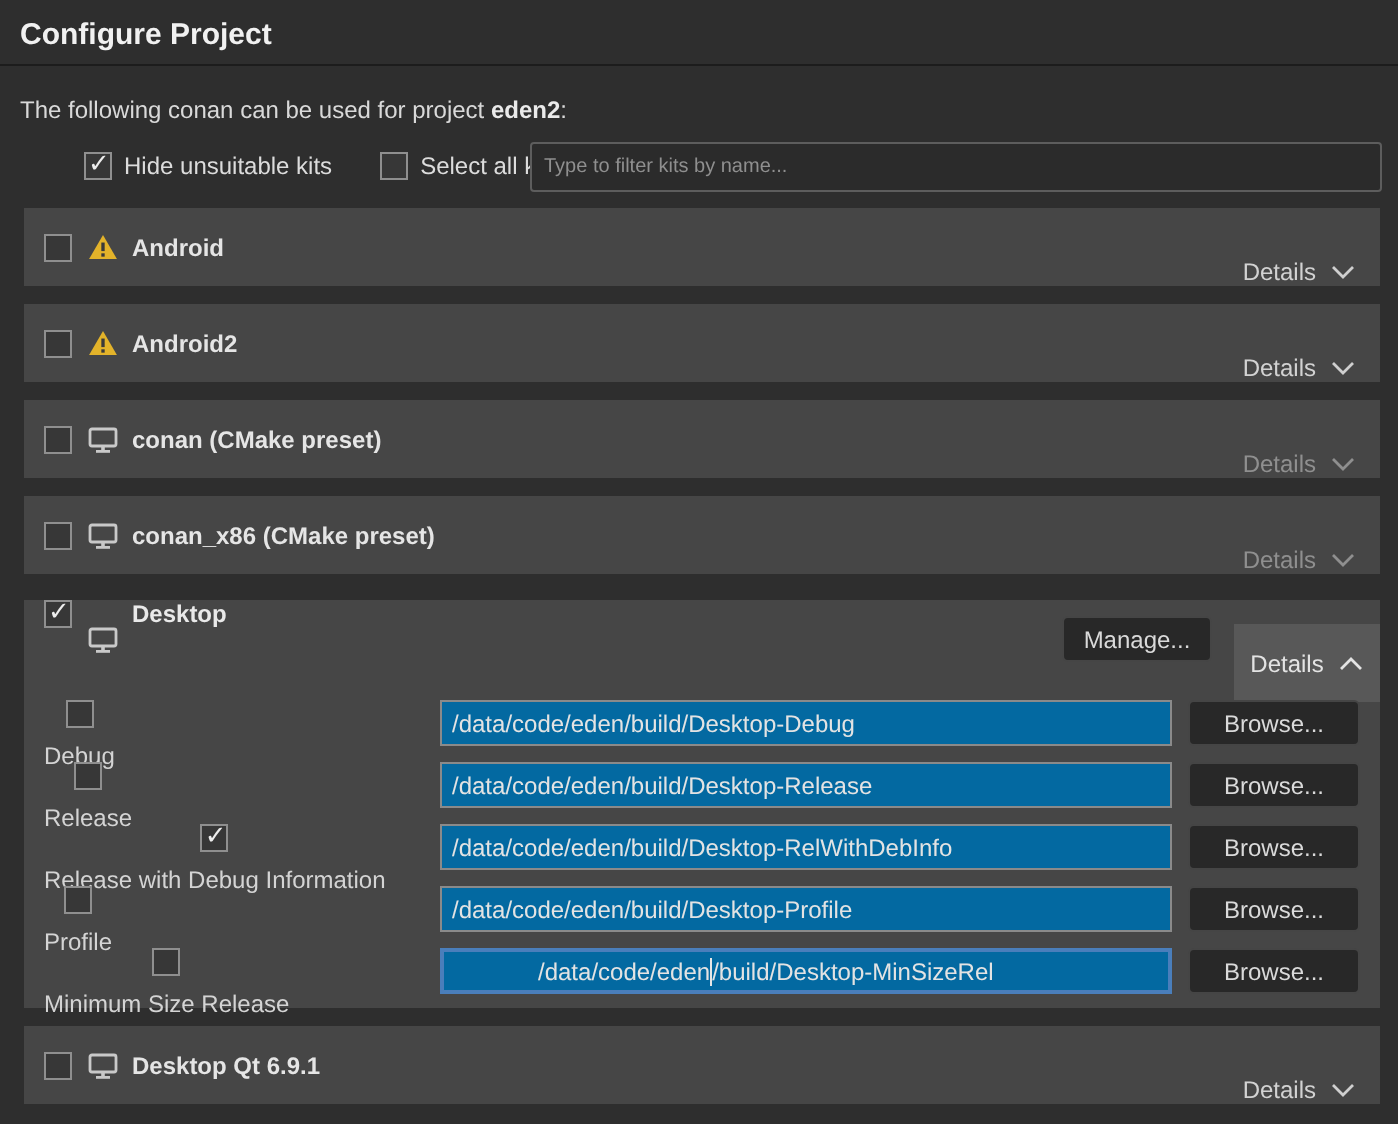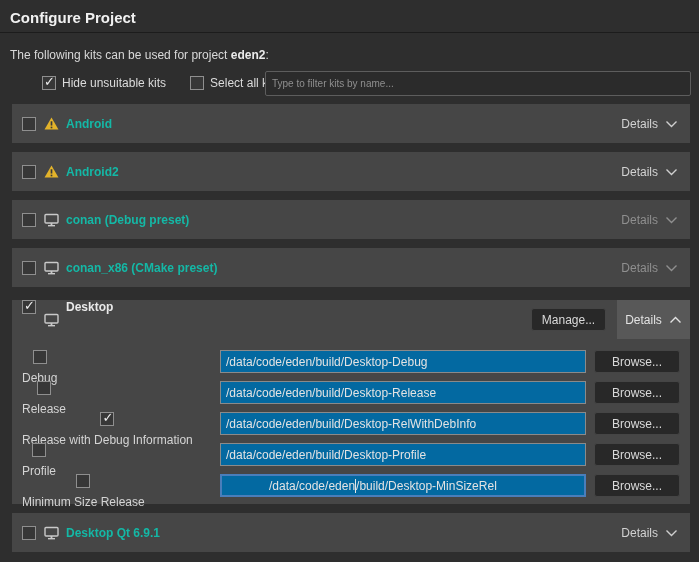--- a/index.html
+++ b/index.html
@@ -24,22 +24,22 @@
 
   .filter { position:absolute; left:265px; top:71px; width:426px; height:25px;
     background:#2b2b2b; border:1px solid #5d5d5d; border-radius:2px; color:#e0e0e0;
     font-family:inherit; font-size:10px; padding:0 6px; }
   .filter::placeholder { color:#8f8f8f; }
 
   
   .kit { position:absolute; left:12px; width:678px; height:39px; background:#464646;
     display:flex; align-items:center; padding-left:10px; }
   .kit .icon { margin-left:8px; display:flex; align-items:center; }
-  .kit .name { margin-left:7px; font-weight:bold; color:#14b8a6; }
-  .details { position:absolute; right:0; top:0; height:39px; display:flex; align-items:center;
+  .kit .name { margin-left:7px; font-weight:bold; color:#e5e5e5; }
+  .details { position:absolute; right:0; top:12px; height:39px; display:flex; align-items:center;
     gap:7px; padding:0 12px 0 12px; color:#d2d2d2; cursor:pointer; }
   .details.dim { color:#8f8f8f; }
   .details.dim svg polyline { stroke:#8f8f8f; }
   .details.hl { background:#585858; color:#e3e3e3; width:73px; justify-content:center; padding:0; }
 
   .r1 { top:104px; } .r2 { top:152px; } .r3 { top:200px; } .r4 { top:248px; } .r6 { top:513px; }
 
   
   .panel { position:absolute; left:12px; top:300px; width:678px; height:204px; background:#464646; }
   .panel-head { position:absolute; left:10px; top:0; height:39px; display:flex; }
@@ -62,21 +62,21 @@
   .browse { position:absolute; left:594px; width:86px; height:23px; }
   .b1 { top:350px; } .b2 { top:381px; } .b3 { top:412px; } .b4 { top:443px; } .b5 { top:474px; }
   .p1 { top:350px; } .p2 { top:381px; } .p3 { top:412px; } .p4 { top:443px; } .p5 { top:474px; }
 </style>
 </head>
 <body>
 
 <div class="title">Configure Project</div>
 <div class="title-sep"></div>
 
-<div class="intro"><span>The following kits can be used for project </span><b>eden2</b><span>:</span></div>
+<div class="intro"><span>The following conan can be used for project </span><b>eden2</b><span>:</span></div>
 
 <div class="ctrl-row">
   <span class="cb on"></span>
   <span class="lbl">Hide unsuitable kits</span>
   <span class="cb"></span>
   <span class="lbl">Select all kits</span>
 </div>
 <input class="filter" placeholder="Type to filter kits by name..." style="">
 
 <div class="kit r1">
@@ -117,21 +117,21 @@
 
 <div class="kit r3">
   <span class="cb"></span>
   <span class="icon">
     <svg width="15" height="14" viewBox="0 0 15 14">
         <rect x="1" y="1.5" width="13" height="8.5" rx="1" fill="none" stroke="#c9c9c9" stroke-width="1.4"></rect>
         <rect x="6.6" y="10" width="1.8" height="2" fill="#c9c9c9"></rect>
         <rect x="4" y="12" width="7" height="1.4" fill="#c9c9c9"></rect>
       </svg>
   </span>
-  <span class="name">conan (Debug preset)</span>
+  <span class="name">conan (CMake preset)</span>
   <span class="details dim">
     <span>Details</span>
     <span><svg width="13" height="8" viewBox="0 0 13 8">
           <polyline points="1.5,1.5 6.5,6.5 11.5,1.5" fill="none" stroke="#8f8f8f" stroke-width="1.4"></polyline>
         </svg></span>
   </span>
 </div>
 
 <div class="kit r4">
   <span class="cb"></span>

